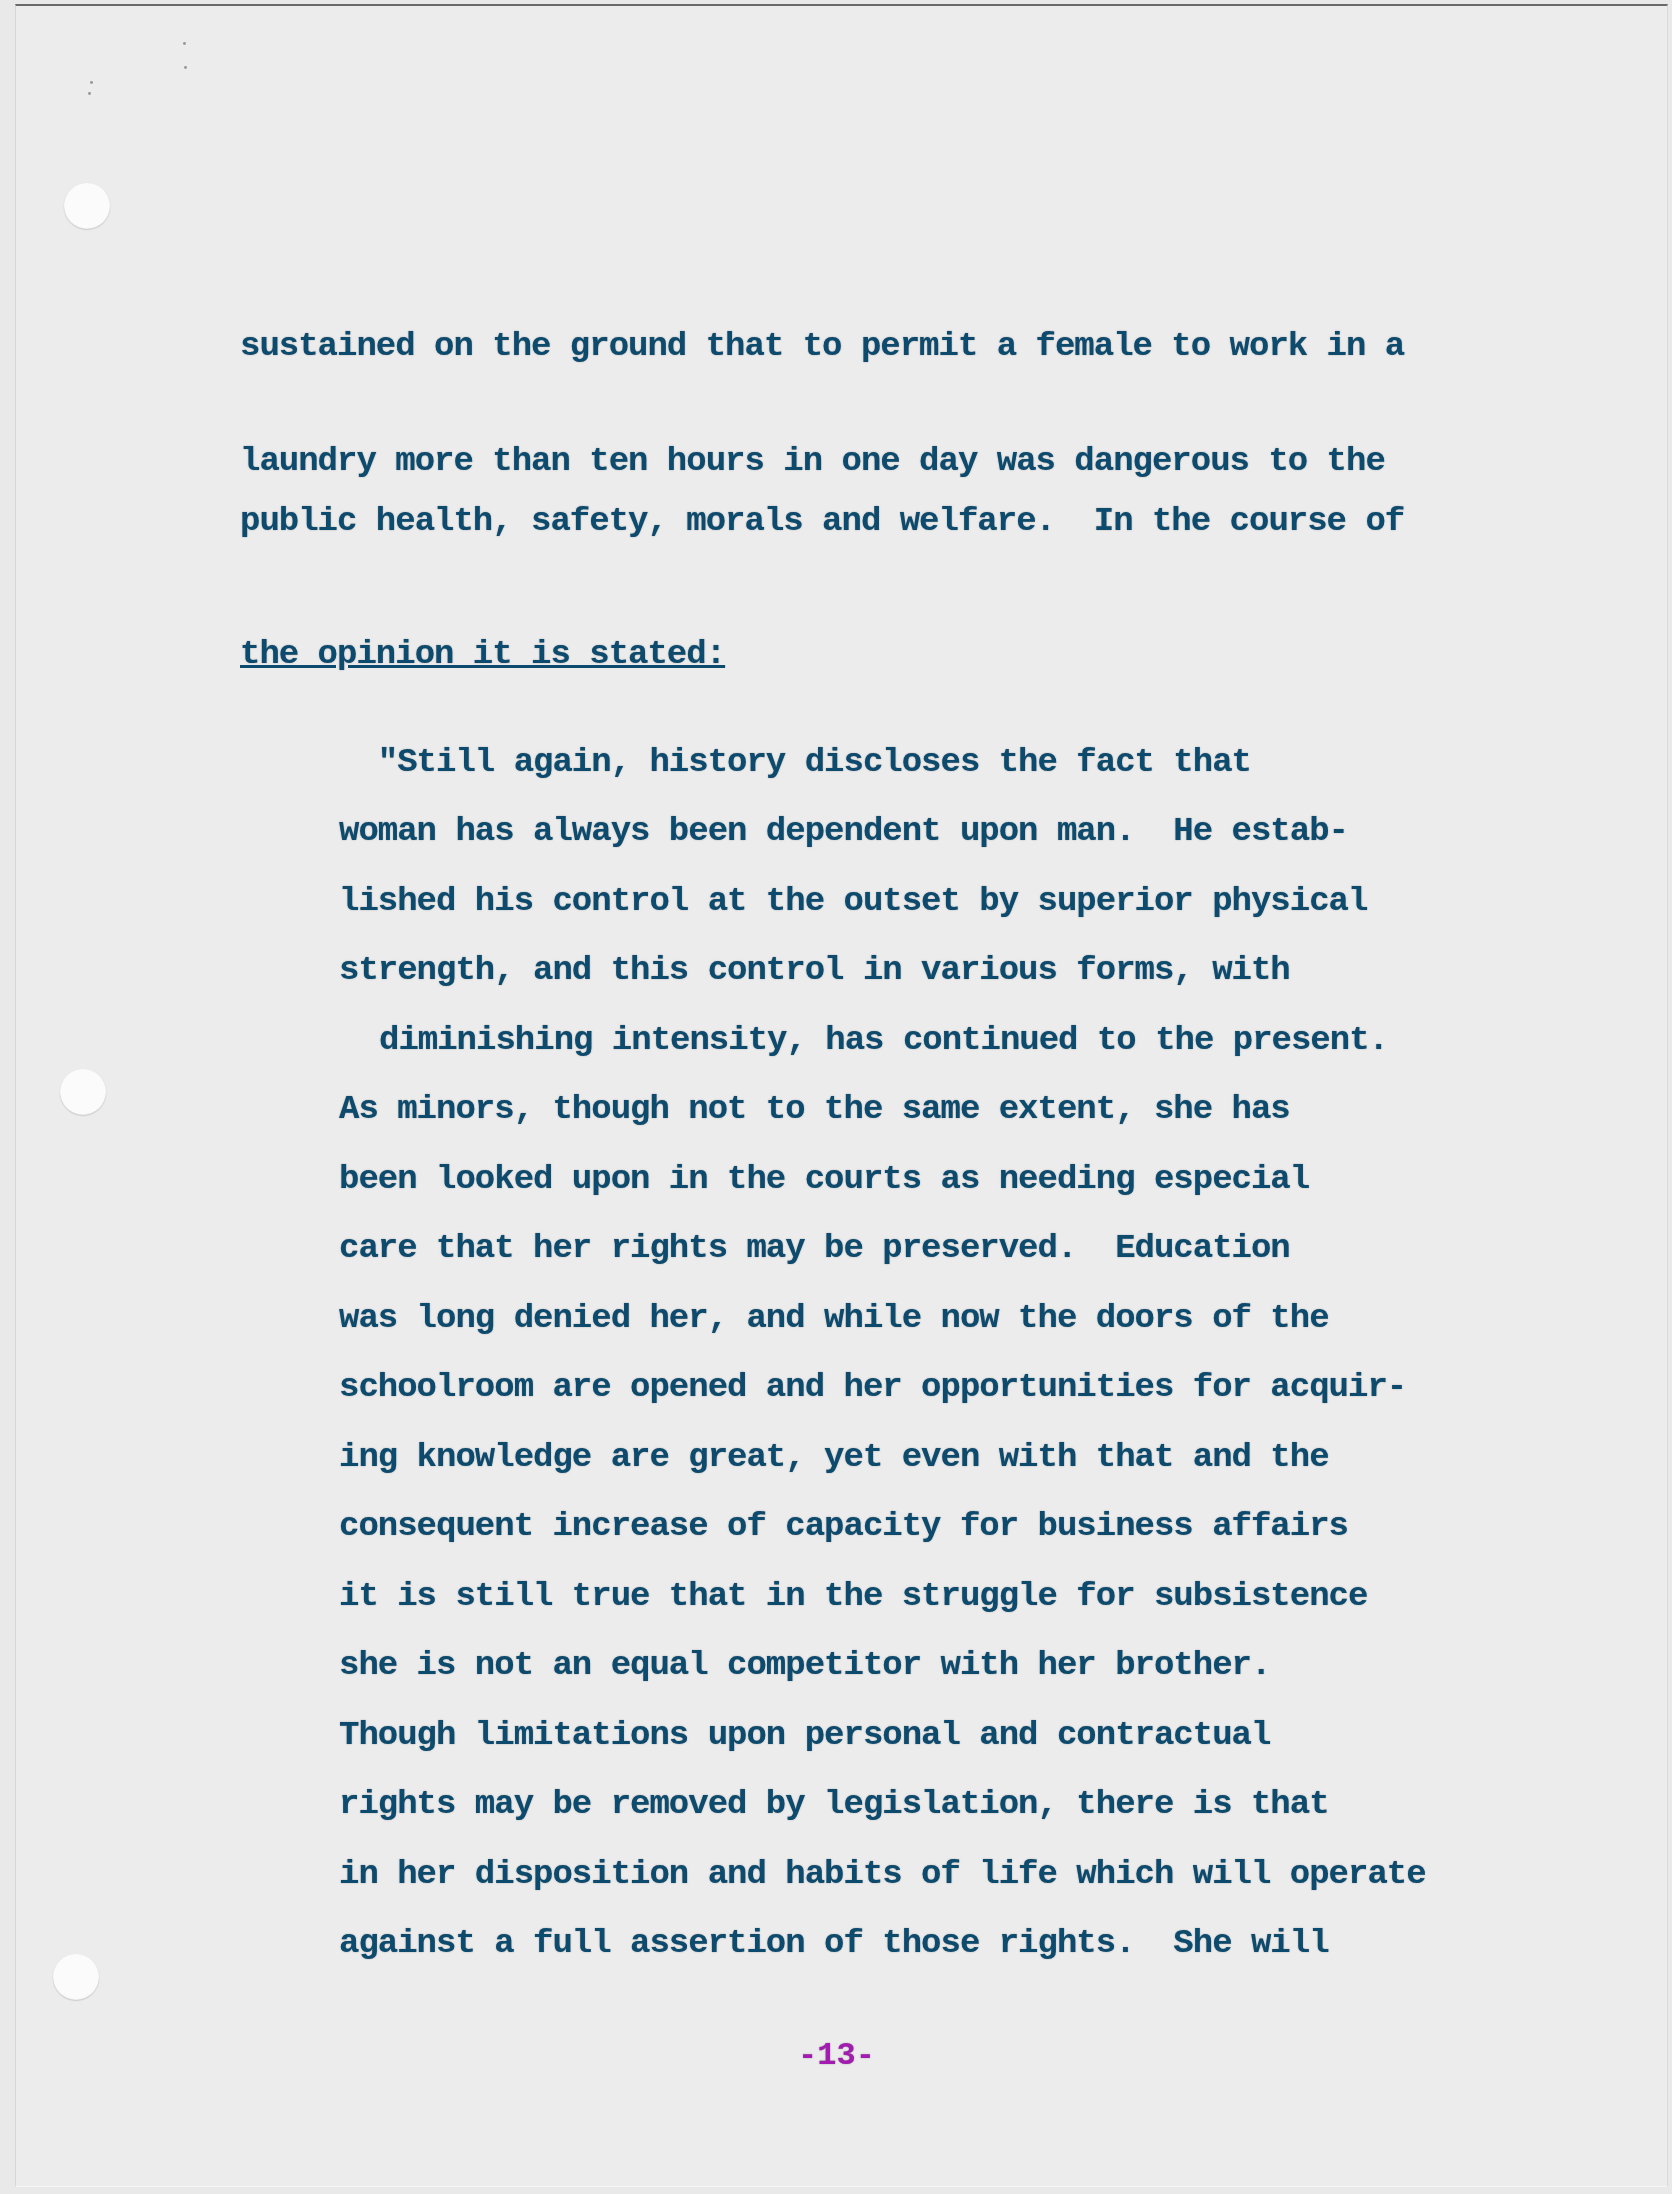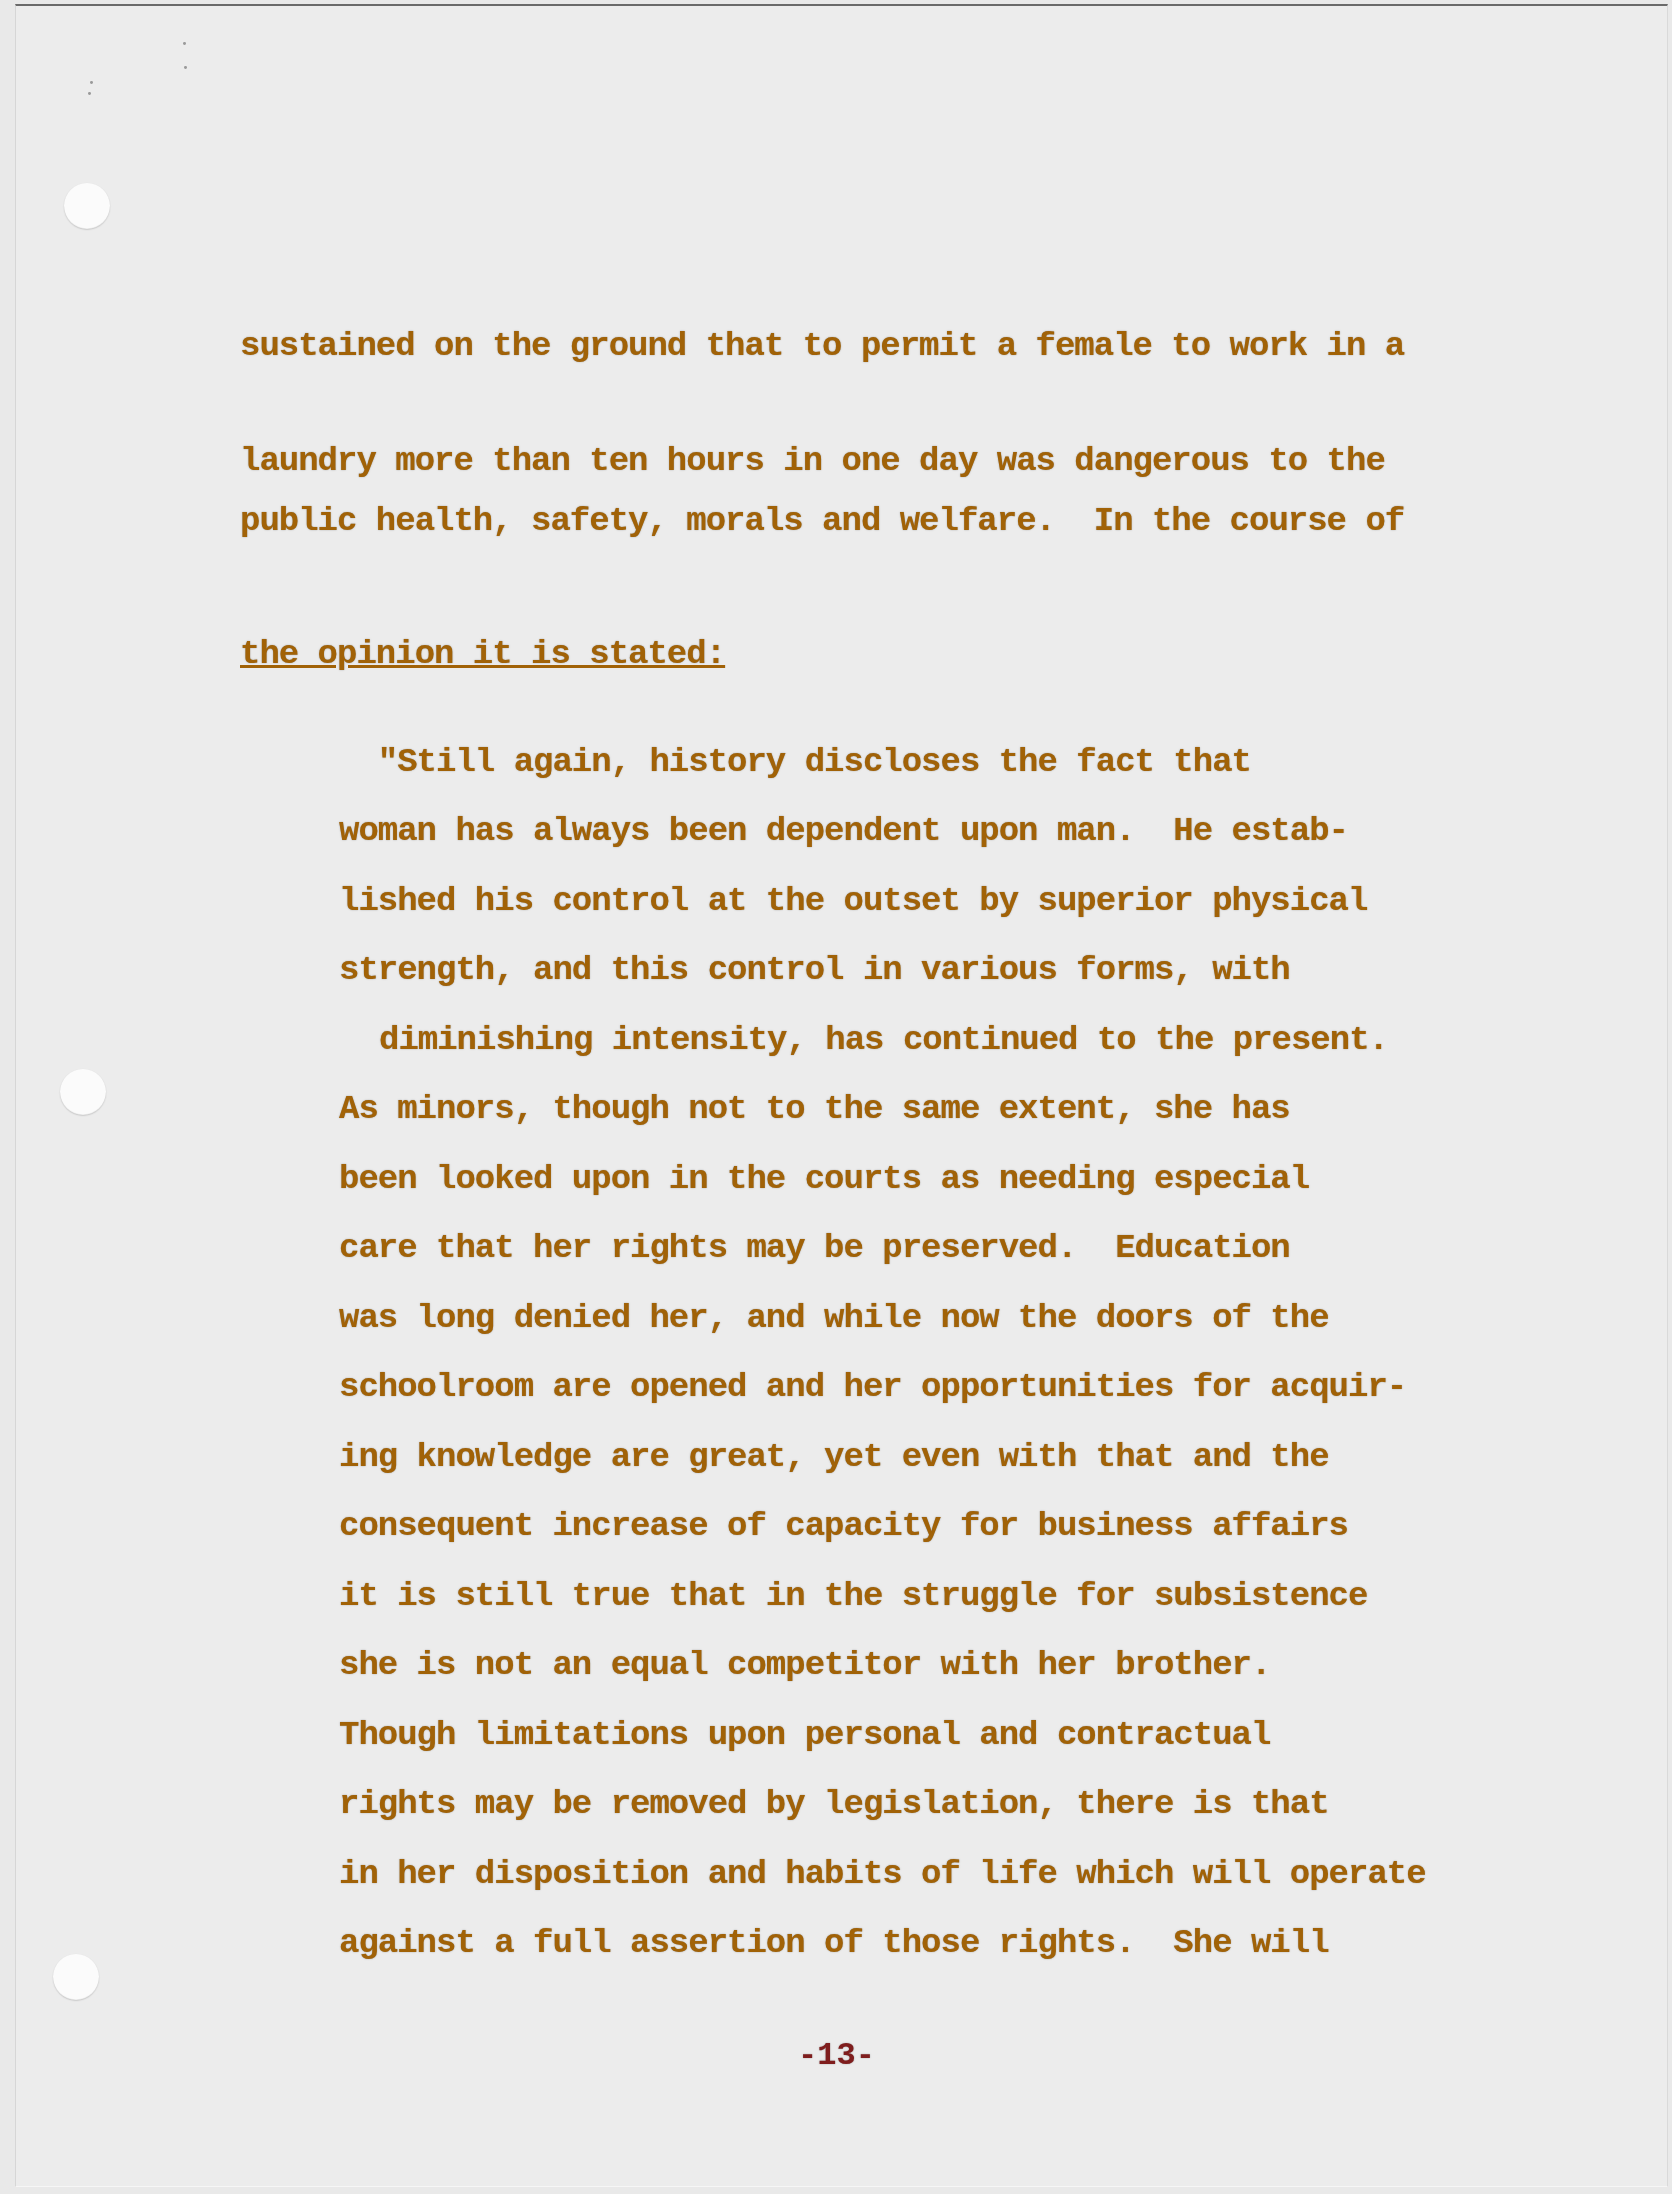--- a/index.html
+++ b/index.html
@@ -37,39 +37,39 @@
     .speck {
       position: absolute;
       width: 2.8px;
       height: 2.8px;
       border-radius: 50%;
       background: #9a9a9a;
     }
     .text {
       font-family: "Liberation Mono", "DejaVu Sans Mono", monospace;
       font-weight: bold;
-      color: #a16207;
+      color: #0c4a6e;
       font-size: 34px;
       letter-spacing: -1px;
       white-space: pre;
       position: absolute;
       text-shadow: 0 0 1.4px rgba(70,70,70,0.55);
     }
     .body-line { left: 240px; }
     .quote-line { left: 339px; }
     .page-number {
       position: absolute;
       left: 0;
       width: 1673px;
       top: 2037px;
       text-align: center;
       font-family: "Liberation Mono", "DejaVu Sans Mono", monospace;
       font-weight: bold;
       font-size: 32px;
-      color: #7f1d1d;
+      color: #a21caf;
       text-shadow: 0 0 1.4px rgba(70,70,70,0.55);
     }
   </style>
 </head>
 <body>
 
 <div class="page">
   <div class="speck" style="left:167px;top:36px;"></div>
   <div class="speck" style="left:168px;top:60px;"></div>
   <div class="speck" style="left:74px;top:75px;"></div>

